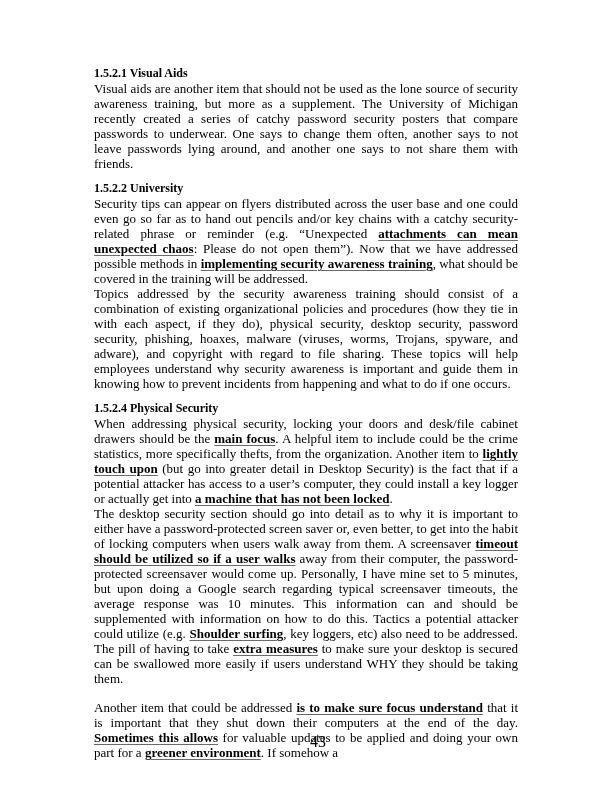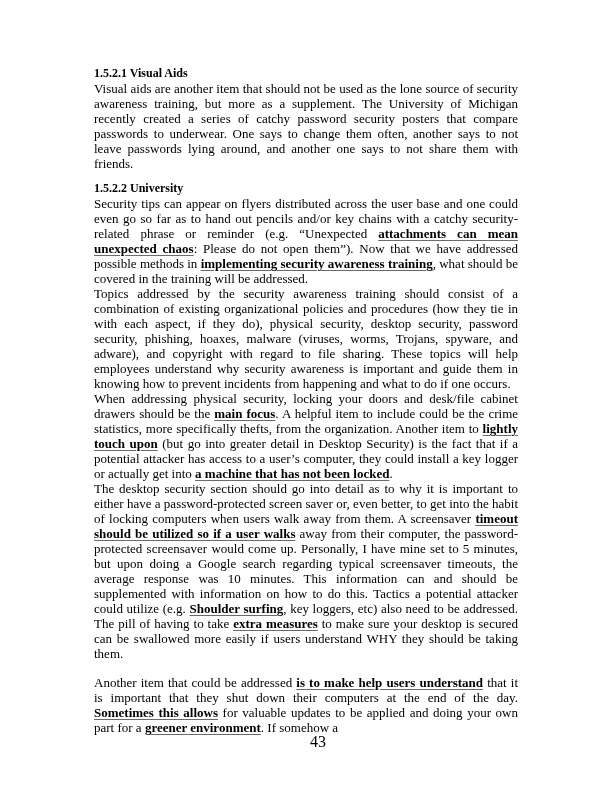--- a/index.html
+++ b/index.html
@@ -73,24 +73,25 @@
     <section class="section">
       <h2 class="heading">1.5.2.2 University</h2>
       <p class="para">Security tips can appear on flyers distributed across the user base and one could even go so far as to hand out pencils and/or key chains with a catchy security-related phrase or reminder (e.g. “Unexpected <u>attachments can mean unexpected chaos</u>: Please do not open them”). Now that we have addressed possible methods in <u>implementing security awareness training</u>, what should be covered in the training will be addressed.</p>
     </section>
 
     <section class="section">
       <p class="para">Topics addressed by the security awareness training should consist of a combination of existing organizational policies and procedures (how they tie in with each aspect, if they do), physical security, desktop security, password security, phishing, hoaxes, malware (viruses, worms, Trojans, spyware, and adware), and copyright with regard to file sharing. These topics will help employees understand why security awareness is important and guide them in knowing how to prevent incidents from happening and what to do if one occurs.</p>
     </section>
 
     <section class="section">
+      <h2 class="heading">1.5.2.4 Physical Security</h2>
       <p class="para">When addressing physical security, locking your doors and desk/file cabinet drawers should be the <u>main focus</u>. A helpful item to include could be the crime statistics, more specifically thefts, from the organization. Another item to <u>lightly touch upon</u> (but go into greater detail in Desktop Security) is the fact that if a potential attacker has access to a user’s computer, they could install a key logger or actually get into <u>a machine that has not been locked</u>.</p>
     </section>
 
     <section class="section">
       <p class="para">The desktop security section should go into detail as to why it is important to either have a password-protected screen saver or, even better, to get into the habit of locking computers when users walk away from them. A screensaver <u>timeout should be utilized so if a user walks</u> away from their computer, the password-protected screensaver would come up. Personally, I have mine set to 5 minutes, but upon doing a Google search regarding typical screensaver timeouts, the average response was 10 minutes. This information can and should be supplemented with information on how to do this. Tactics a potential attacker could utilize (e.g. <u>Shoulder surfing</u>, key loggers, etc) also need to be addressed. The pill of having to take <u>extra measures</u> to make sure your desktop is secured can be swallowed more easily if users understand WHY they should be taking them.</p>
-      <p class="para">Another item that could be addressed <u>is to make help users understand</u> that it is important that they shut down their computers at the end of the day. <u>Sometimes this allows</u> for valuable updates to be applied and doing your own part for a <u>greener environment</u>. If somehow a</p>
+      <p class="para">Another item that could be addressed <u>is to make sure focus understand</u> that it is important that they shut down their computers at the end of the day. <u>Sometimes this allows</u> for valuable updates to be applied and doing your own part for a <u>greener environment</u>. If somehow a</p>
     </section>
 
   </main>
 
   <footer class="page-number">43</footer>
 </div>
 
 </body></html>

